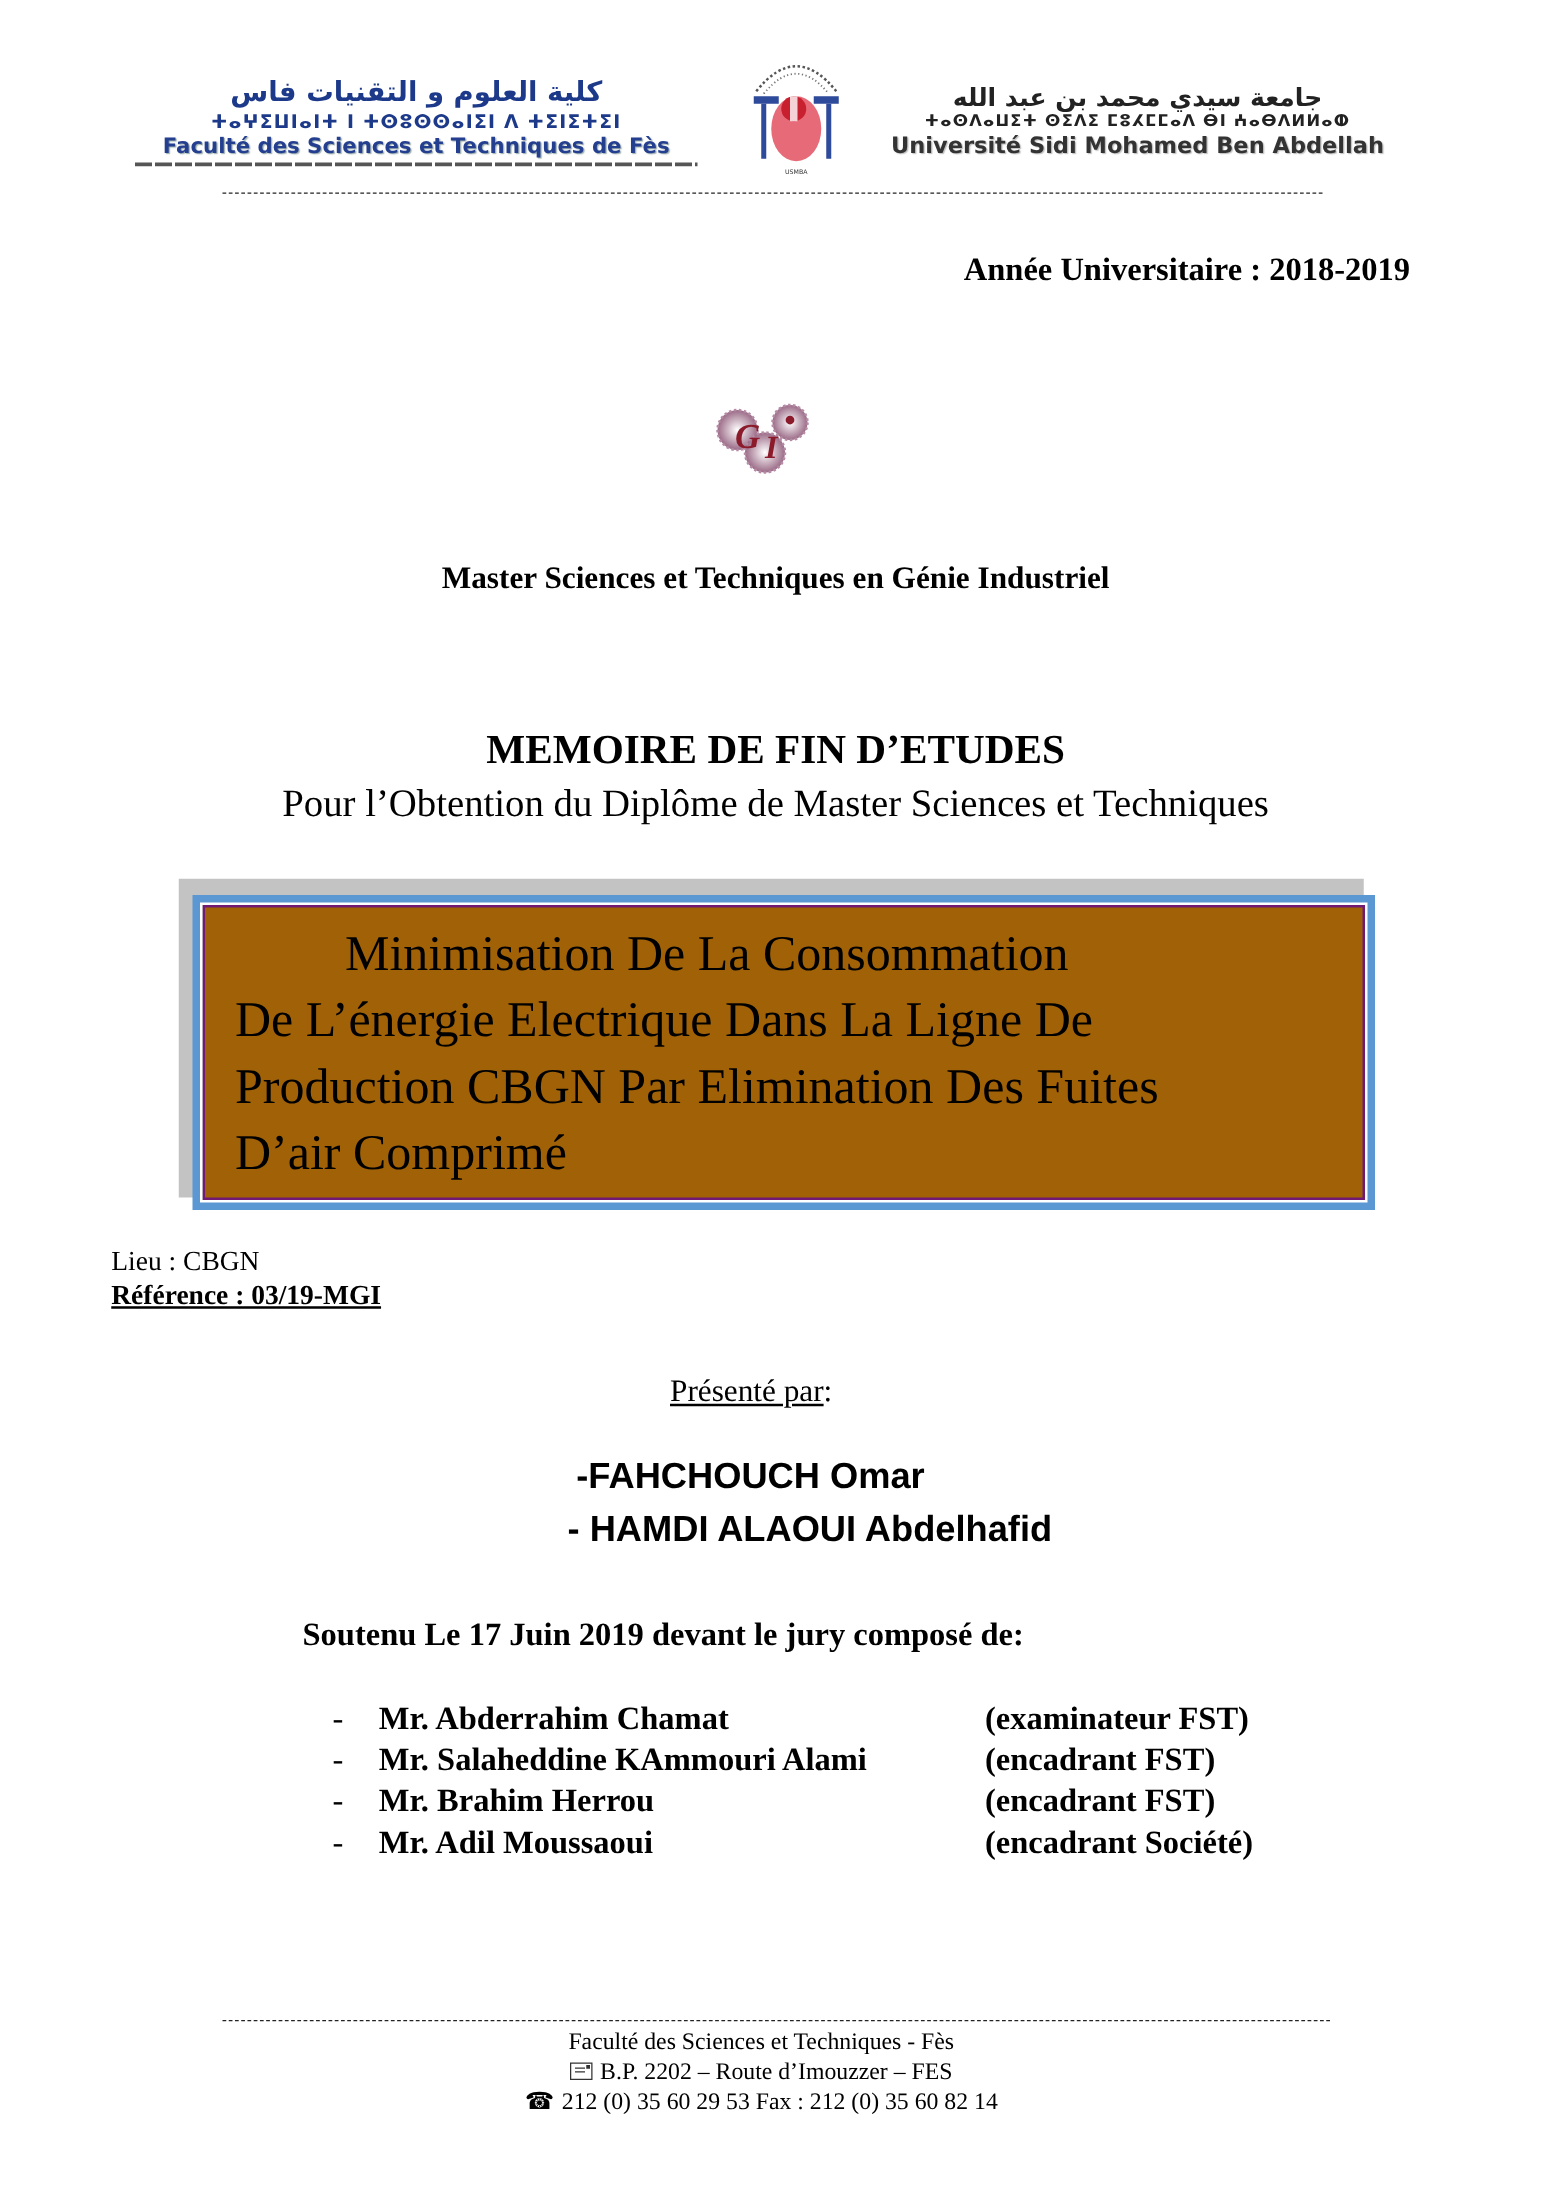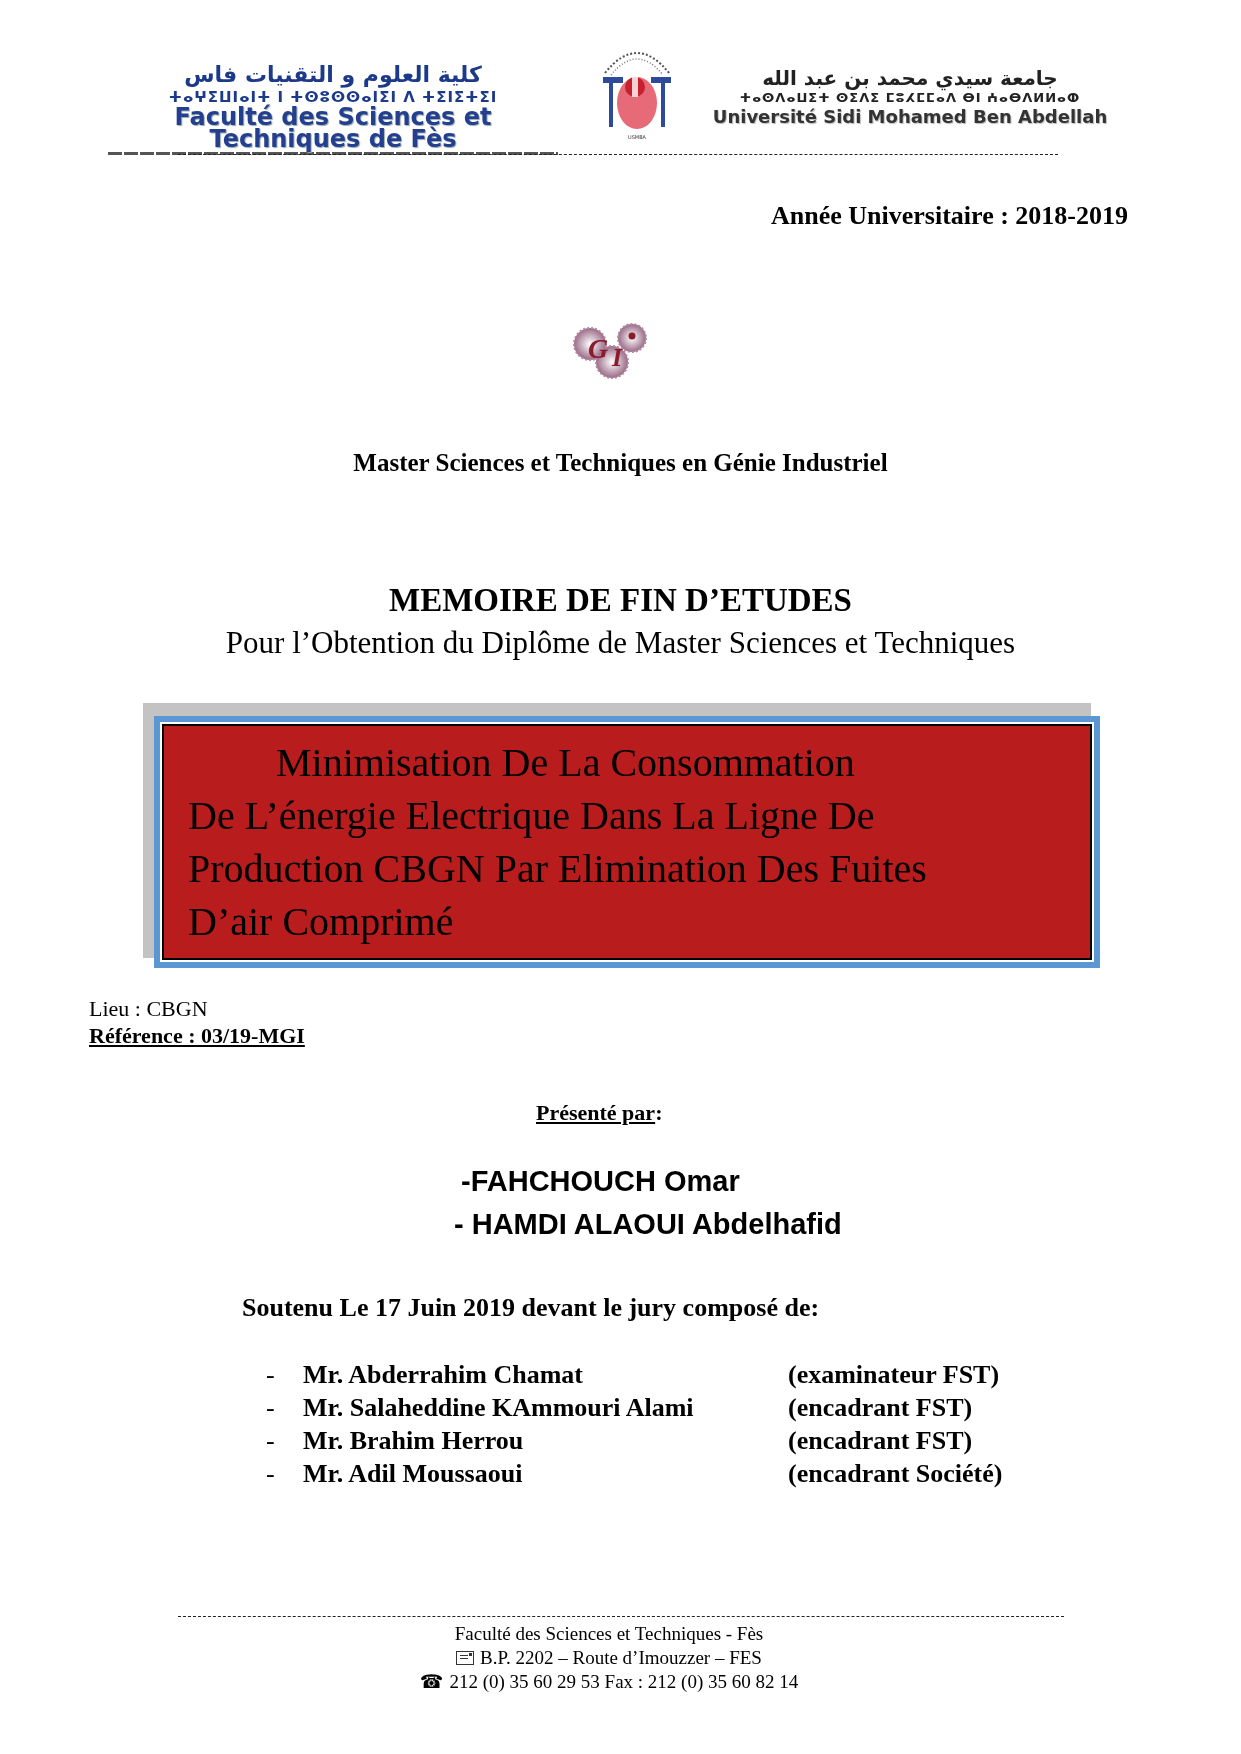--- a/index.html
+++ b/index.html
@@ -4,51 +4,51 @@
 <style>
   html, body { margin: 0; padding: 0; background: #ffffff; }
   body { width: 1241px; height: 1754px; position: relative; overflow: hidden;
          font-family: "Liberation Serif", serif; color: #000; }
   .abs { position: absolute; }
 
   
   .fst-logo { left: 108px; top: 62px; width: 450px; text-align: center; }
   .fst-arabic { font-family: "DejaVu Sans", sans-serif; font-weight: bold; font-size: 22px; color: #1d3a8a; line-height: 26px; direction: rtl; }
   .fst-tifinagh { font-family: "DejaVu Sans", sans-serif; font-weight: bold; font-size: 15px; color: #1d3a8a; letter-spacing: 1px; line-height: 18px; }
-  .fst-french { font-family: "DejaVu Sans", sans-serif; font-weight: bold; font-size: 24px; color: #243f8f; line-height: 22px; text-shadow: 1px 1px 1px #9aa; }
+  .fst-french { font-family: "DejaVu Sans", sans-serif; font-weight: bold; font-size: 17px; color: #243f8f; line-height: 22px; text-shadow: 1px 1px 1px #9aa; }
   .fst-underline { margin: 2px auto 0; width: 450px; height: 3px;
         background: repeating-linear-gradient(90deg, #555 0 14px, #fff 14px 16px); }
 
   .usmba-emblem { left: 597px; top: 33px; width: 80px; height: 112px; }
   .usmba-text { left: 700px; top: 66px; width: 420px; text-align: center; }
   .usmba-arabic { font-family: "DejaVu Sans", sans-serif; font-weight: bold; font-size: 20px; color: #222; line-height: 24px; direction: rtl; }
   .usmba-tifinagh { font-family: "DejaVu Sans", sans-serif; font-weight: bold; font-size: 13px; color: #222; letter-spacing: 1px; line-height: 16px; }
   .usmba-french { font-family: "DejaVu Sans", sans-serif; font-weight: bold; font-size: 18px; color: #333; line-height: 22px; text-shadow: 1px 1px 1px #bbb; }
 
   .dash-line { height: 0; border-top: 1.5px dashed #222; }
 
   .year { right: 113px; top: 201px; font-weight: bold; font-size: 26px; }
   .gi-logo { left: 570px; top: 318px; width: 80px; height: 64px; }
 
   .master { left: 0; width: 1241px; top: 449px; text-align: center; font-weight: bold; font-size: 25px; }
   .memoire { left: 0; width: 1241px; top: 582px; text-align: center; font-weight: bold; font-size: 33px; }
   .obtention { left: 0; width: 1241px; top: 625px; text-align: center; font-size: 31px; }
 
   .title-shadow { left: 143px; top: 703px; width: 948px; height: 255px; background: #c3c3c3; }
   .title-box { left: 154px; top: 716px; width: 946px; height: 252px; background: #5b97d3; }
-  .title-inner { position: absolute; left: 8px; top: 8px; right: 8px; bottom: 8px; background: #b91c1c;
-                 border: 2px solid #000000; box-sizing: border-box; outline: 2px solid #fff; }
+  .title-inner { position: absolute; left: 8px; top: 8px; right: 8px; bottom: 8px; background: #a16207;
+                 border: 2px solid #701a75; box-sizing: border-box; outline: 2px solid #fff; }
   .title-text { position: absolute; left: 24px; top: 10px; font-size: 40px; line-height: 53px; }
   .title-text .first { padding-left: 88px; display: block; }
   .title-text span { display: block; }
 
   .lieu { left: 89px; top: 995px; font-weight: normal; font-size: 22px; line-height: 28px; }
   .ref { left: 89px; top: 1023px; font-weight: bold; font-size: 22px; text-decoration: underline; }
 
-  .presente { left: 536px; top: 1100px; font-weight: bold; font-size: 22px; }
+  .presente { left: 536px; top: 1100px; font-weight: normal; font-size: 25px; }
   .presente u { text-decoration: underline; }
   .student { font-family: "Liberation Sans", sans-serif; font-weight: bold; font-size: 29px; }
   .student-1 { left: 461px; top: 1165px; }
   .student-2 { left: 454px; top: 1208px; }
 
   .soutenu { left: 242px; top: 1293px; font-weight: bold; font-size: 26px; }
 
   .jury { left: 262px; top: 1360px; width: 800px; }
   .jury-row { position: relative; height: 33px; font-weight: bold; font-size: 26px; }
   .jury-dash { position: absolute; left: 4px; top: 0; font-weight: normal; }

